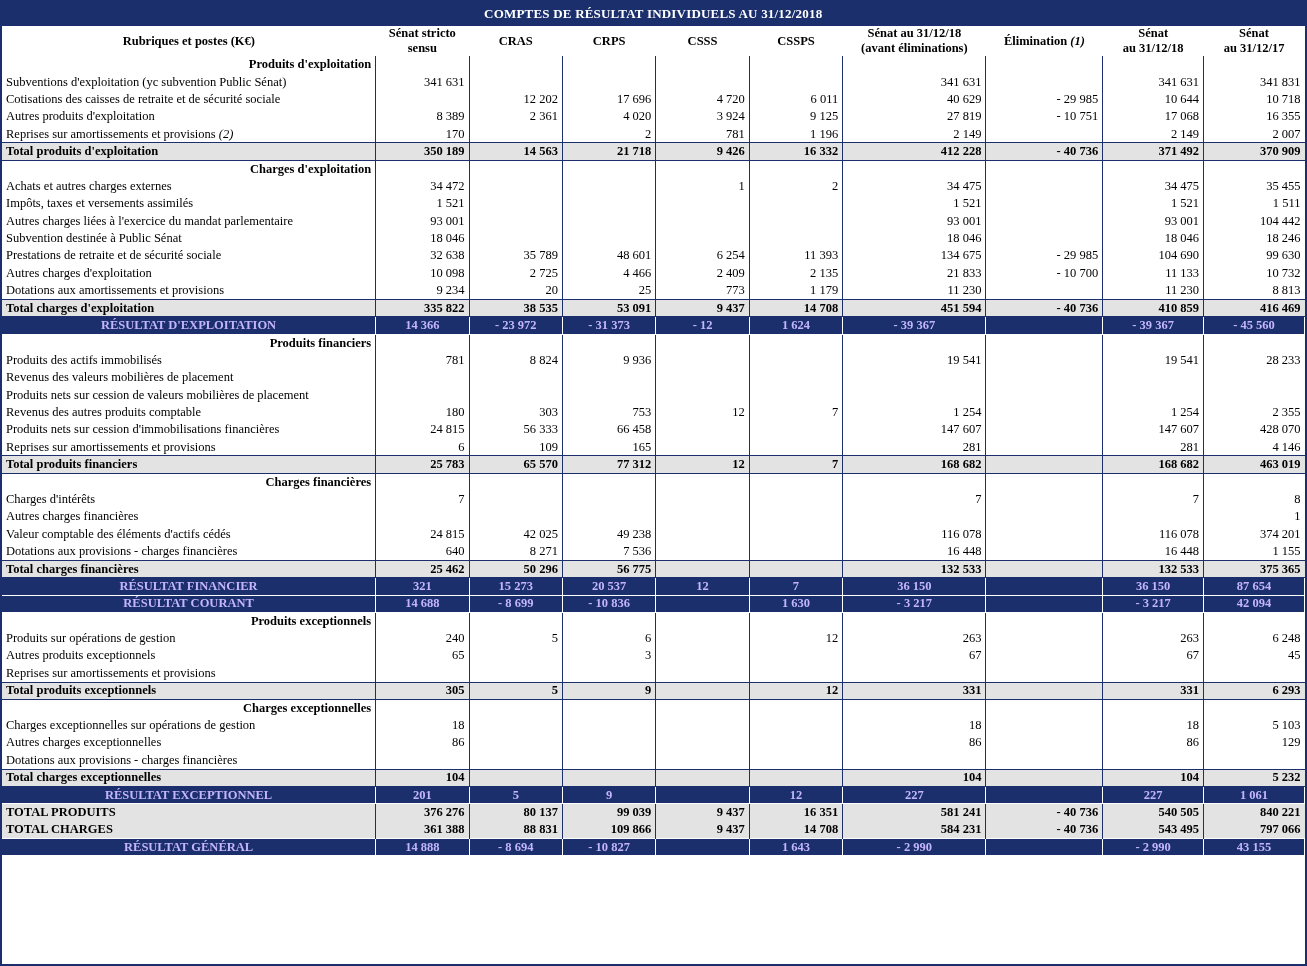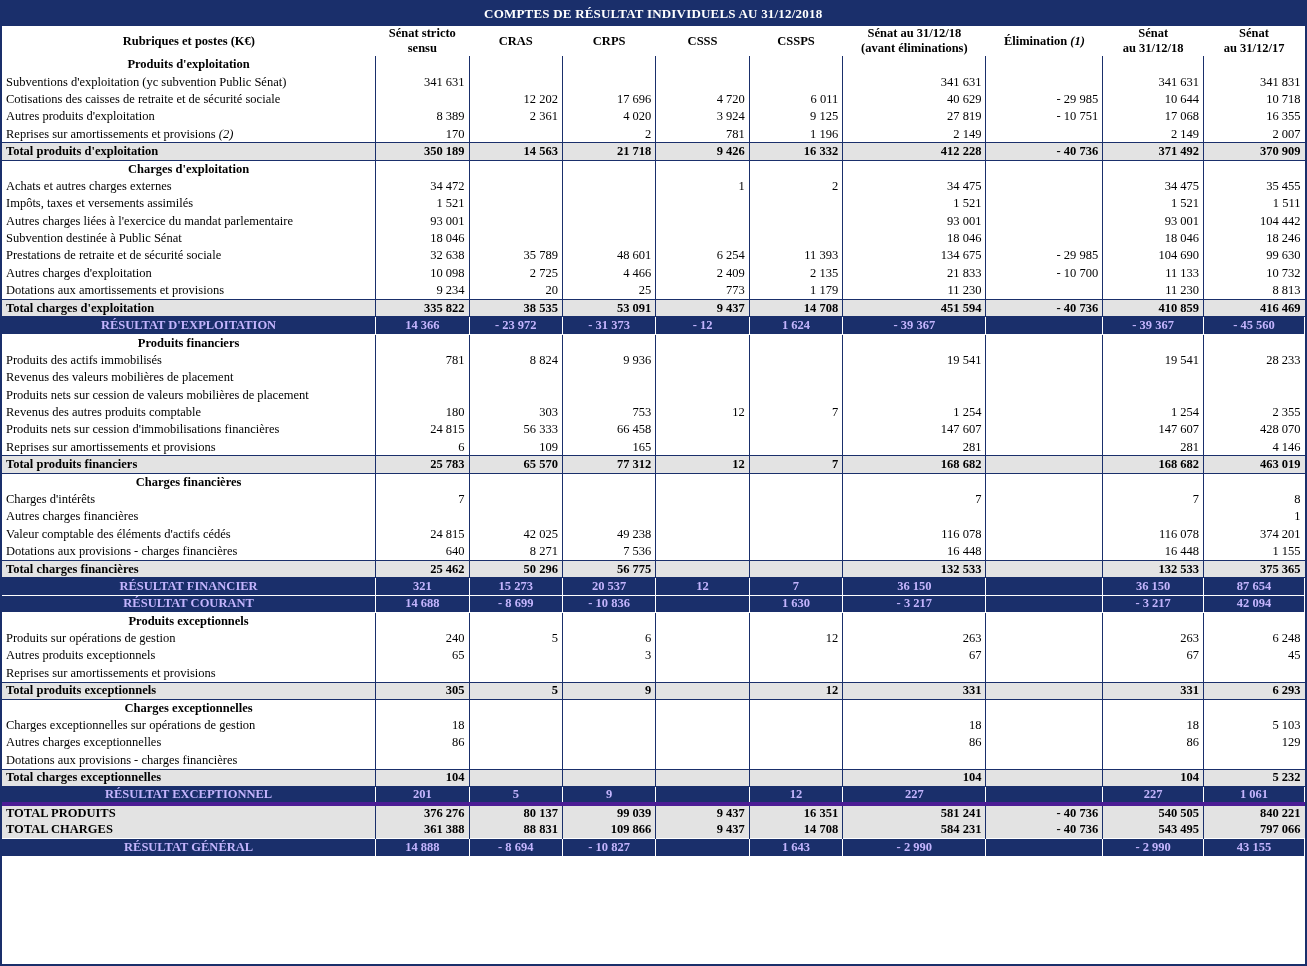--- a/index.html
+++ b/index.html
@@ -5,26 +5,26 @@
   html,body{margin:0;padding:0;background:#fff;}
   body{font-family:"Liberation Serif", serif;color:#000;}
   #sheet{width:1307px;height:966px;box-sizing:border-box;border:2px solid #1a2f6b;}
   table{border-collapse:collapse;width:100%;table-layout:fixed;font-size:12.5px;}
   td,th{padding:0 4px;vertical-align:middle;}
   .title-row td{background:#1a2f6b;color:#fff;text-align:center;font-weight:bold;font-size:13px;letter-spacing:.2px;height:24px;}
   tbody tr{height:17.4px;}
   td.lbl{text-align:left;border-right:1px solid #1a2f6b;}
   td.num{text-align:right;border-right:1px solid #1a2f6b;}
   td.num.last{border-right:none;}
-  tr.section td.lbl{text-align:center;font-weight:bold;}
+  tr.section td.lbl{text-align:right;font-weight:bold;}
   tr.total td{background:#e3e3e3;font-weight:bold;border-top:1px solid #1a2f6b;border-bottom:1px solid #1a2f6b;}
   tr.result td{background:#1a2f6b;color:#c4b5fd;font-weight:bold;border-top:1px solid #fff;border-bottom:1px solid #fff;text-align:center;}
   tr.result td.lbl,tr.result td.num{border-right:1px solid #fff;}
   tr.grand td{background:#e3e3e3;font-weight:bold;}
-  tr.grand-top td{border-top:4px solid #4c1d95;}
+  tr.grand-top td{border-top:1px solid #4c1d95;}
   col.c0{width:352px;}
   col.cn{width:88px;}
   col.c6{width:135px;}
   col.c7{width:110px;}
   col.c8{width:95px;}
   col.c9{width:95px;}
 </style>
 </head>
 <body>
 

